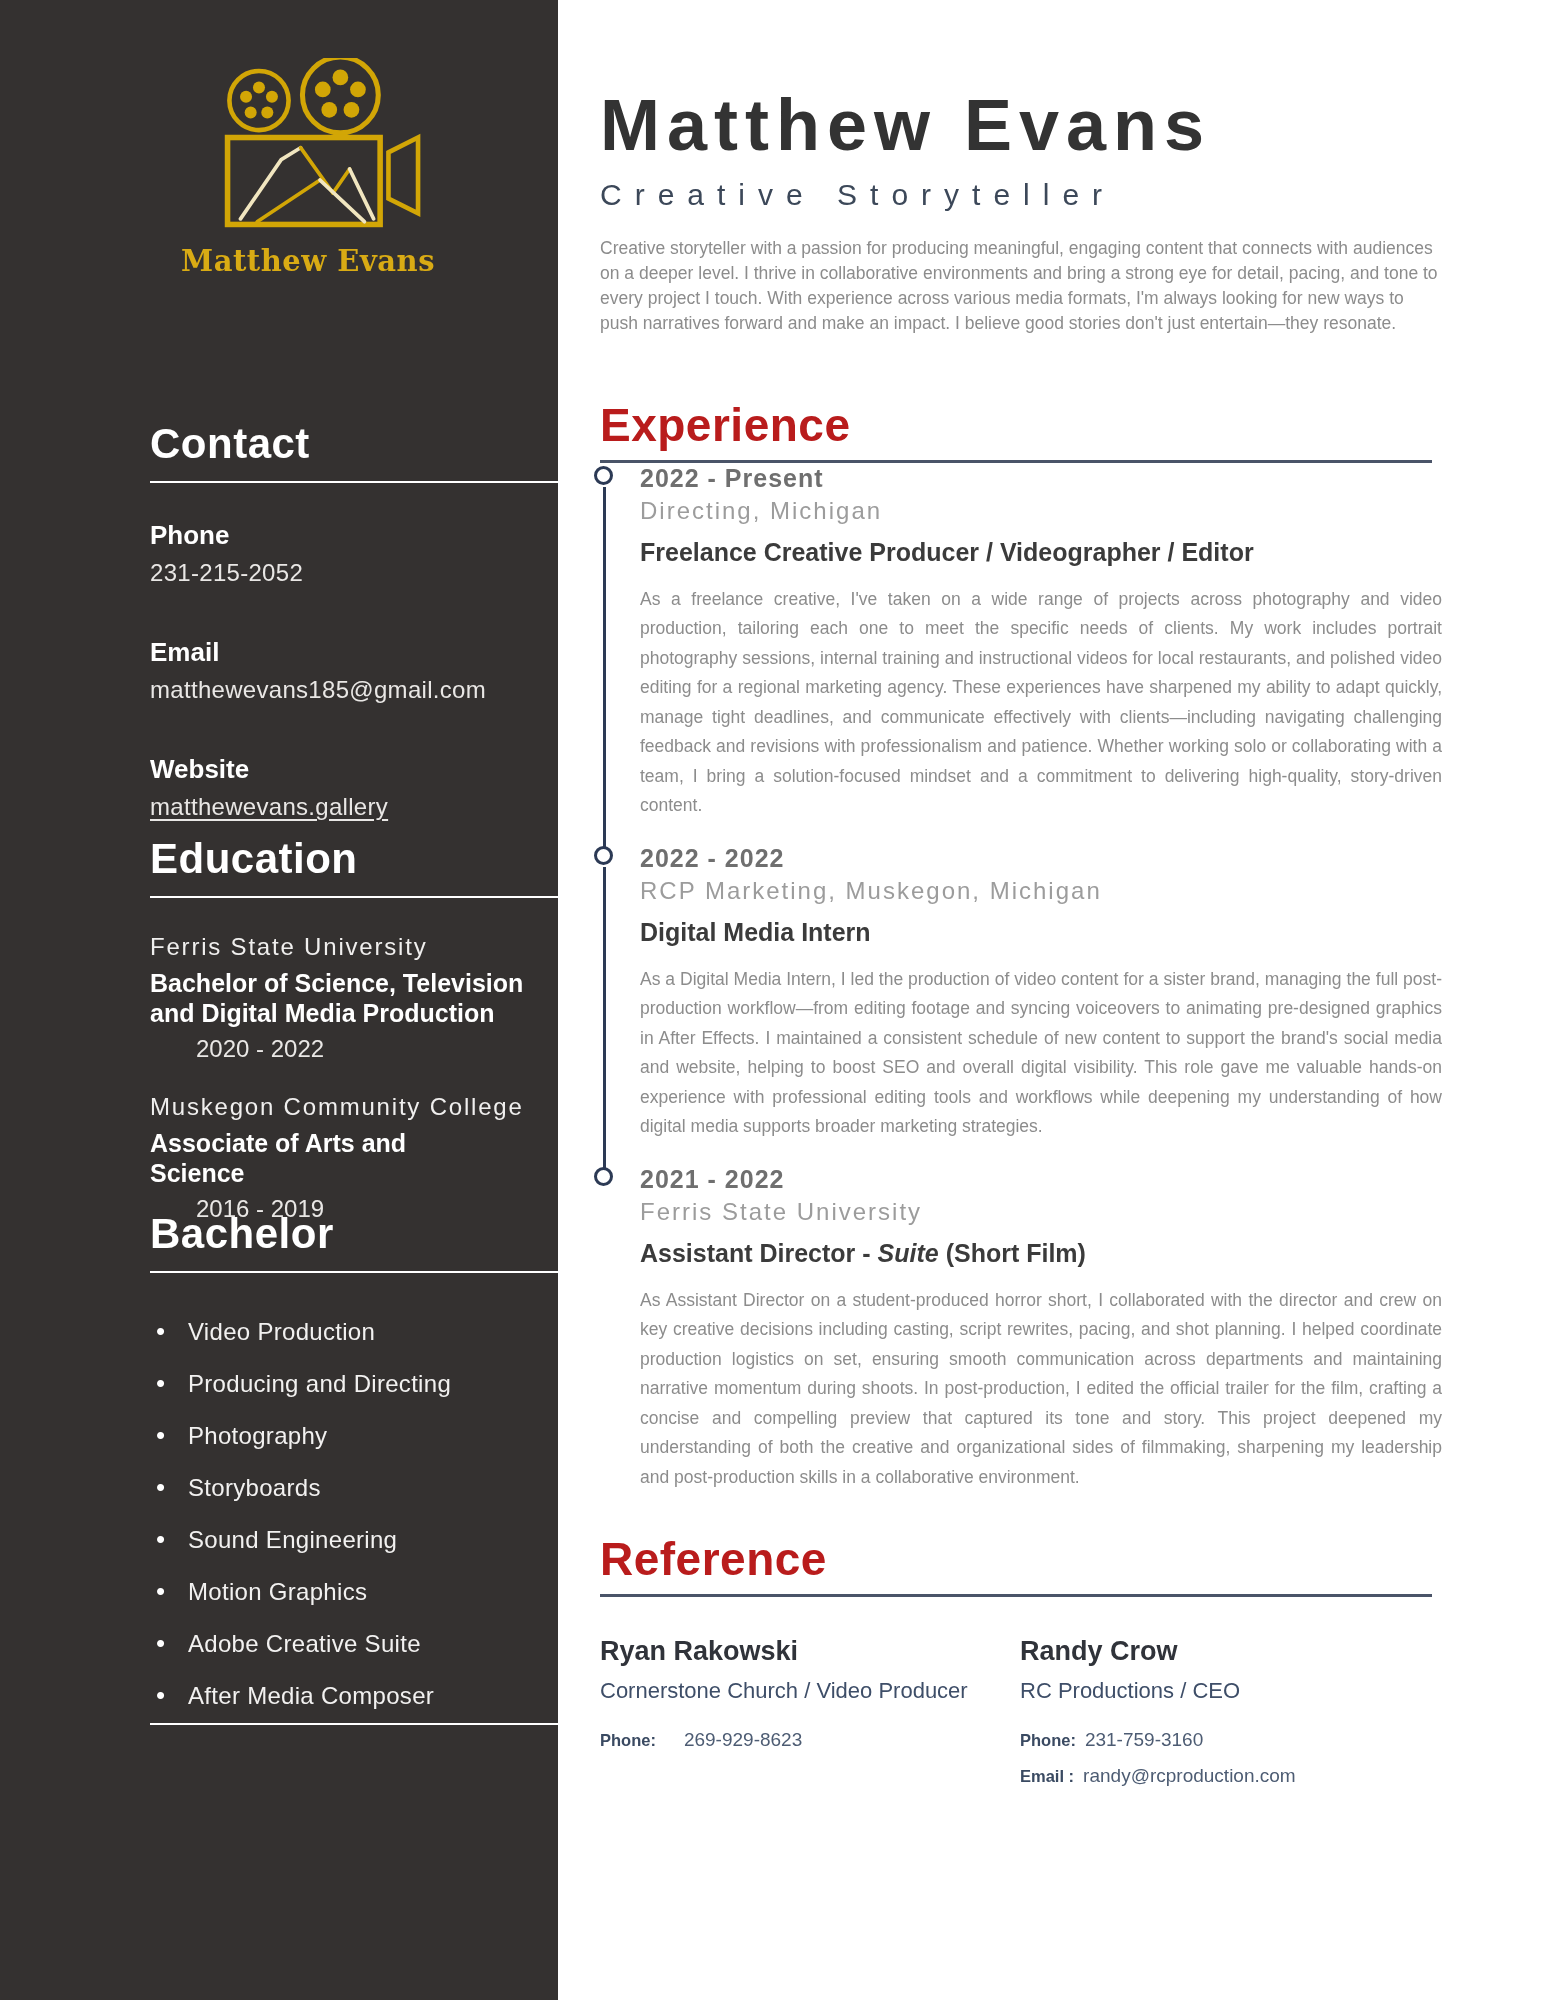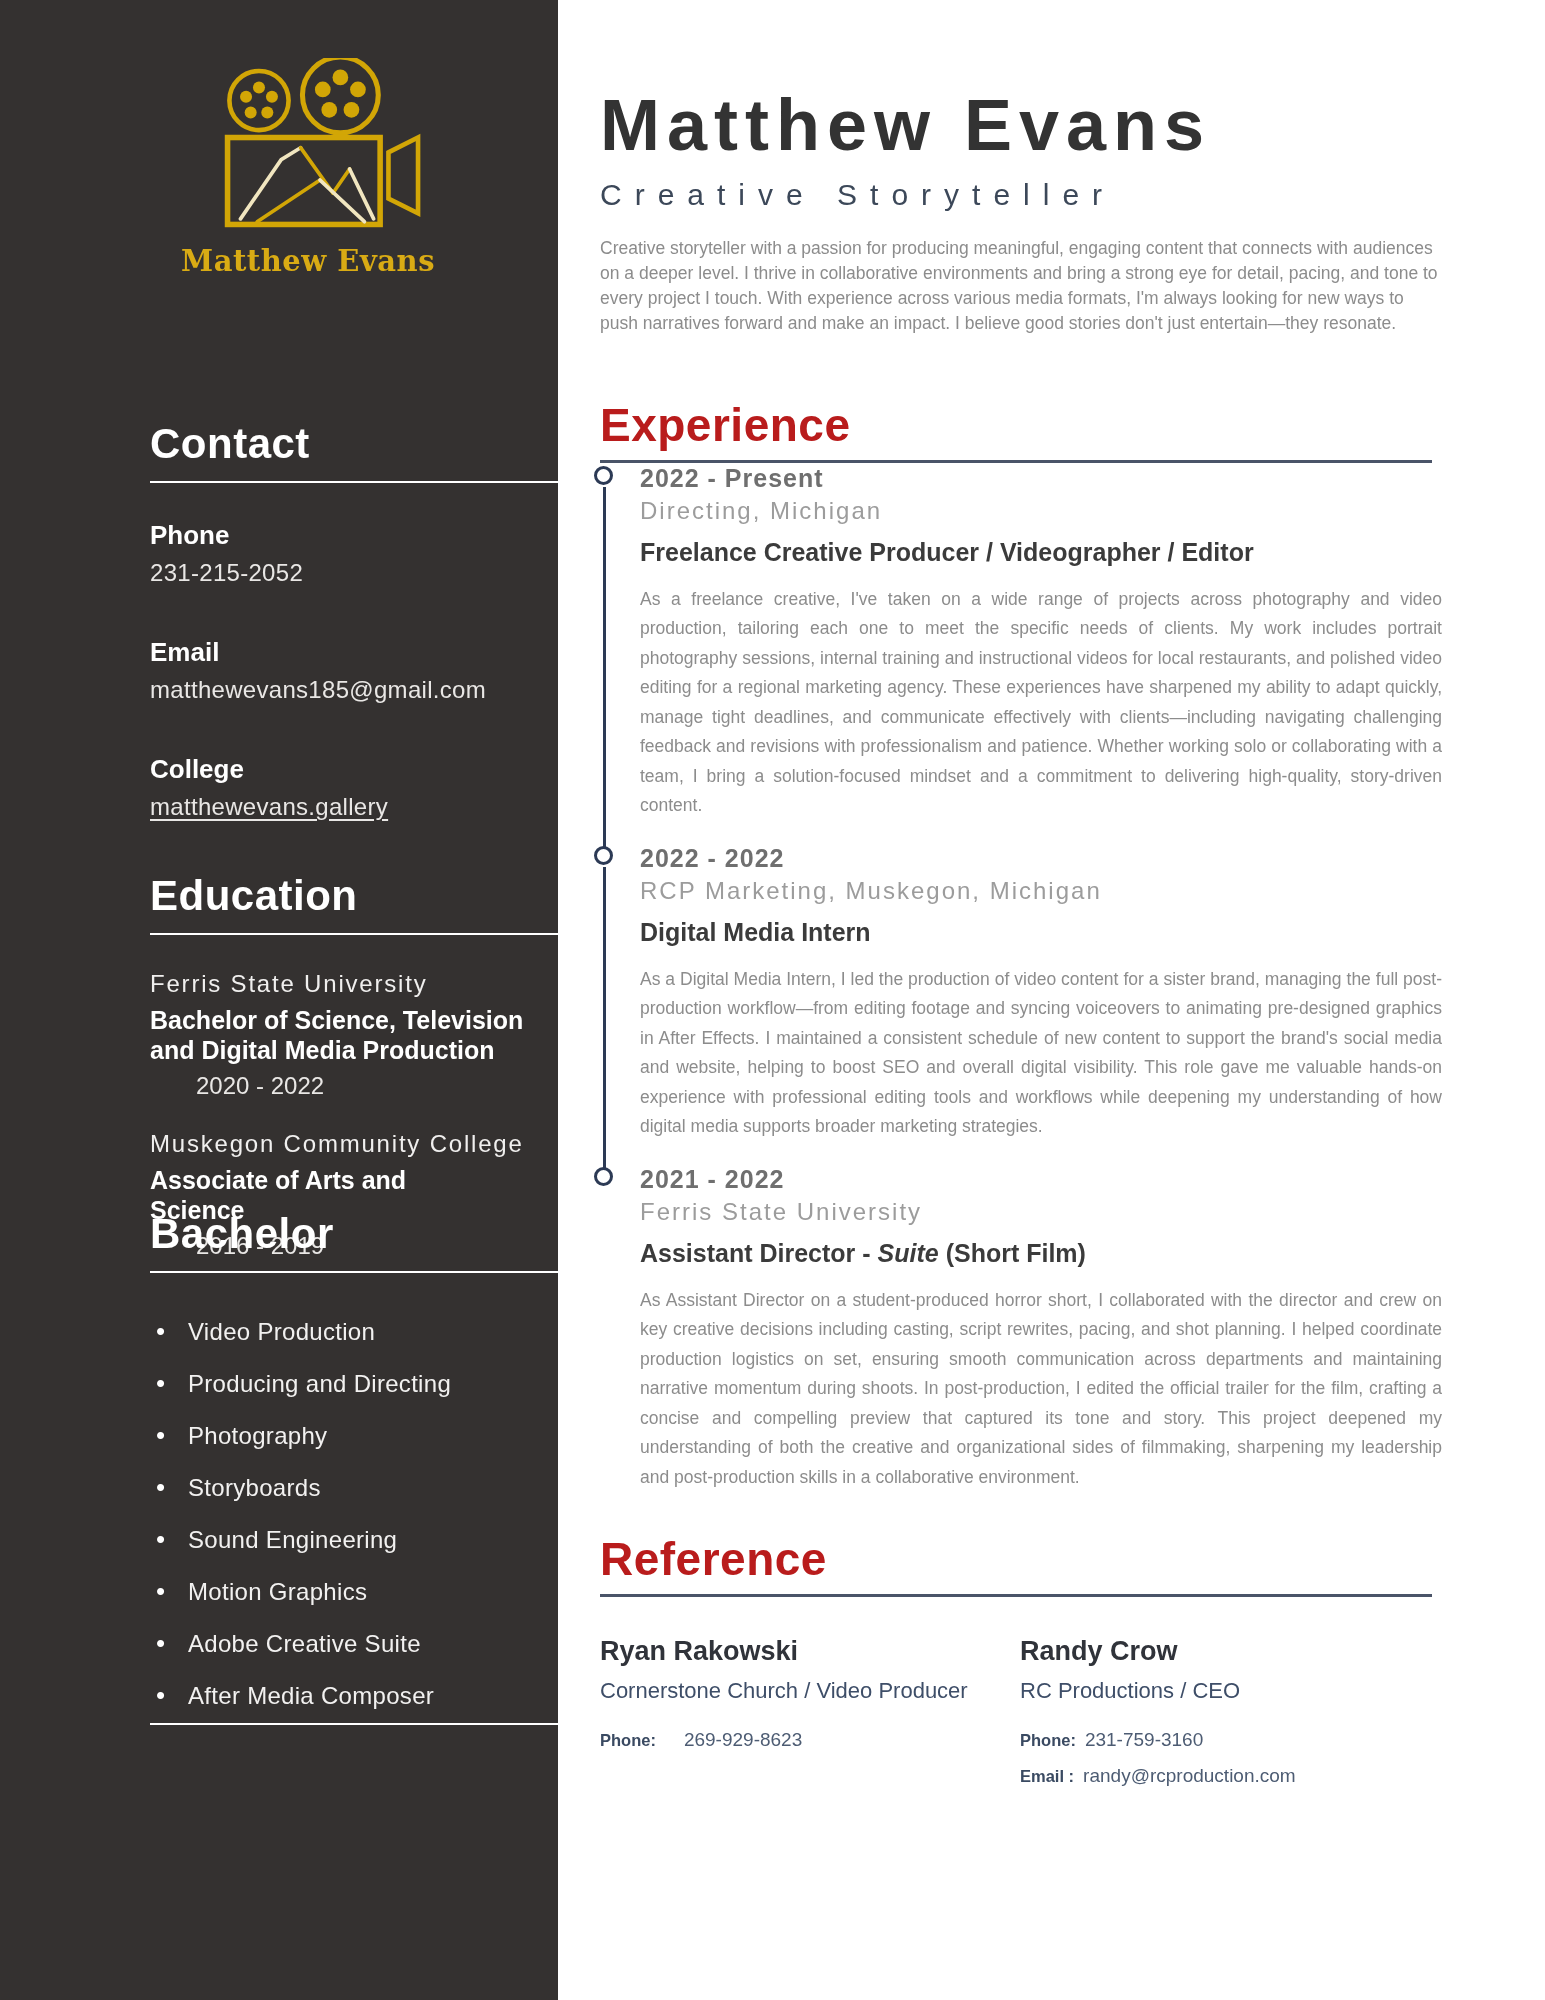--- a/index.html
+++ b/index.html
@@ -20,21 +20,21 @@
   }
   .side-sec { position:absolute; left:150px; width:408px; }
   .side-h { font-size:42px; font-weight:bold; color:#fff; letter-spacing:.5px; line-height:1.05; }
   .side-rule { border:none; border-top:2px solid #ffffff; margin-top:15px; width:100%; }
   .sec-contact { top:422px; }
   .c-item { margin-top:36px; }
   .c-item + .c-item { margin-top:48px; }
   .c-label { font-size:26px; font-weight:bold; line-height:32px; }
   .c-value { font-size:24px; color:#e9e7e5; line-height:30px; margin-top:7px; letter-spacing:.3px; }
   .c-value a, .link-text { color:#e9e7e5; text-decoration:underline; text-underline-offset:4px; }
-  .sec-education { top:874px; }
+  .sec-education { top:837px; }
   .edu-item { margin-top:34px; }
   .edu-item + .edu-item { margin-top:28px; }
   .school { font-size:24px; letter-spacing:1.8px; color:#f0efee; line-height:30px; }
   .degree { font-size:25px; font-weight:bold; line-height:30px; margin-top:6px; }
   .edu-item:nth-of-type(1) .degree { max-width:392px; }
   .edu-item:nth-of-type(2) .degree { max-width:300px; }
   .years  { font-size:24px; color:#e9e7e5; margin-top:6px; line-height:30px;margin-left:46px; }
   .sec-expertise { top:1212px; }
   .skill-list { list-style:none; margin-top:44px; }
   .skill-list li {
@@ -125,21 +125,21 @@
       <hr class="side-rule">
       <div class="c-item">
         <div class="c-label">Phone</div>
         <div class="c-value">231-215-2052</div>
       </div>
       <div class="c-item">
         <div class="c-label">Email</div>
         <div class="c-value">matthewevans185@gmail.com</div>
       </div>
       <div class="c-item">
-        <div class="c-label">College</div>
+        <div class="c-label">Website</div>
         <div class="c-value"><span class="link-text">matthewevans.gallery</span></div>
       </div>
     </section>
 
     <section class="side-sec sec-education">
       <h2 class="side-h">Education</h2>
       <hr class="side-rule">
       <div class="edu-item">
         <div class="school">Ferris State University</div>
         <div class="degree">Bachelor of Science, Television and Digital Media Production</div>

